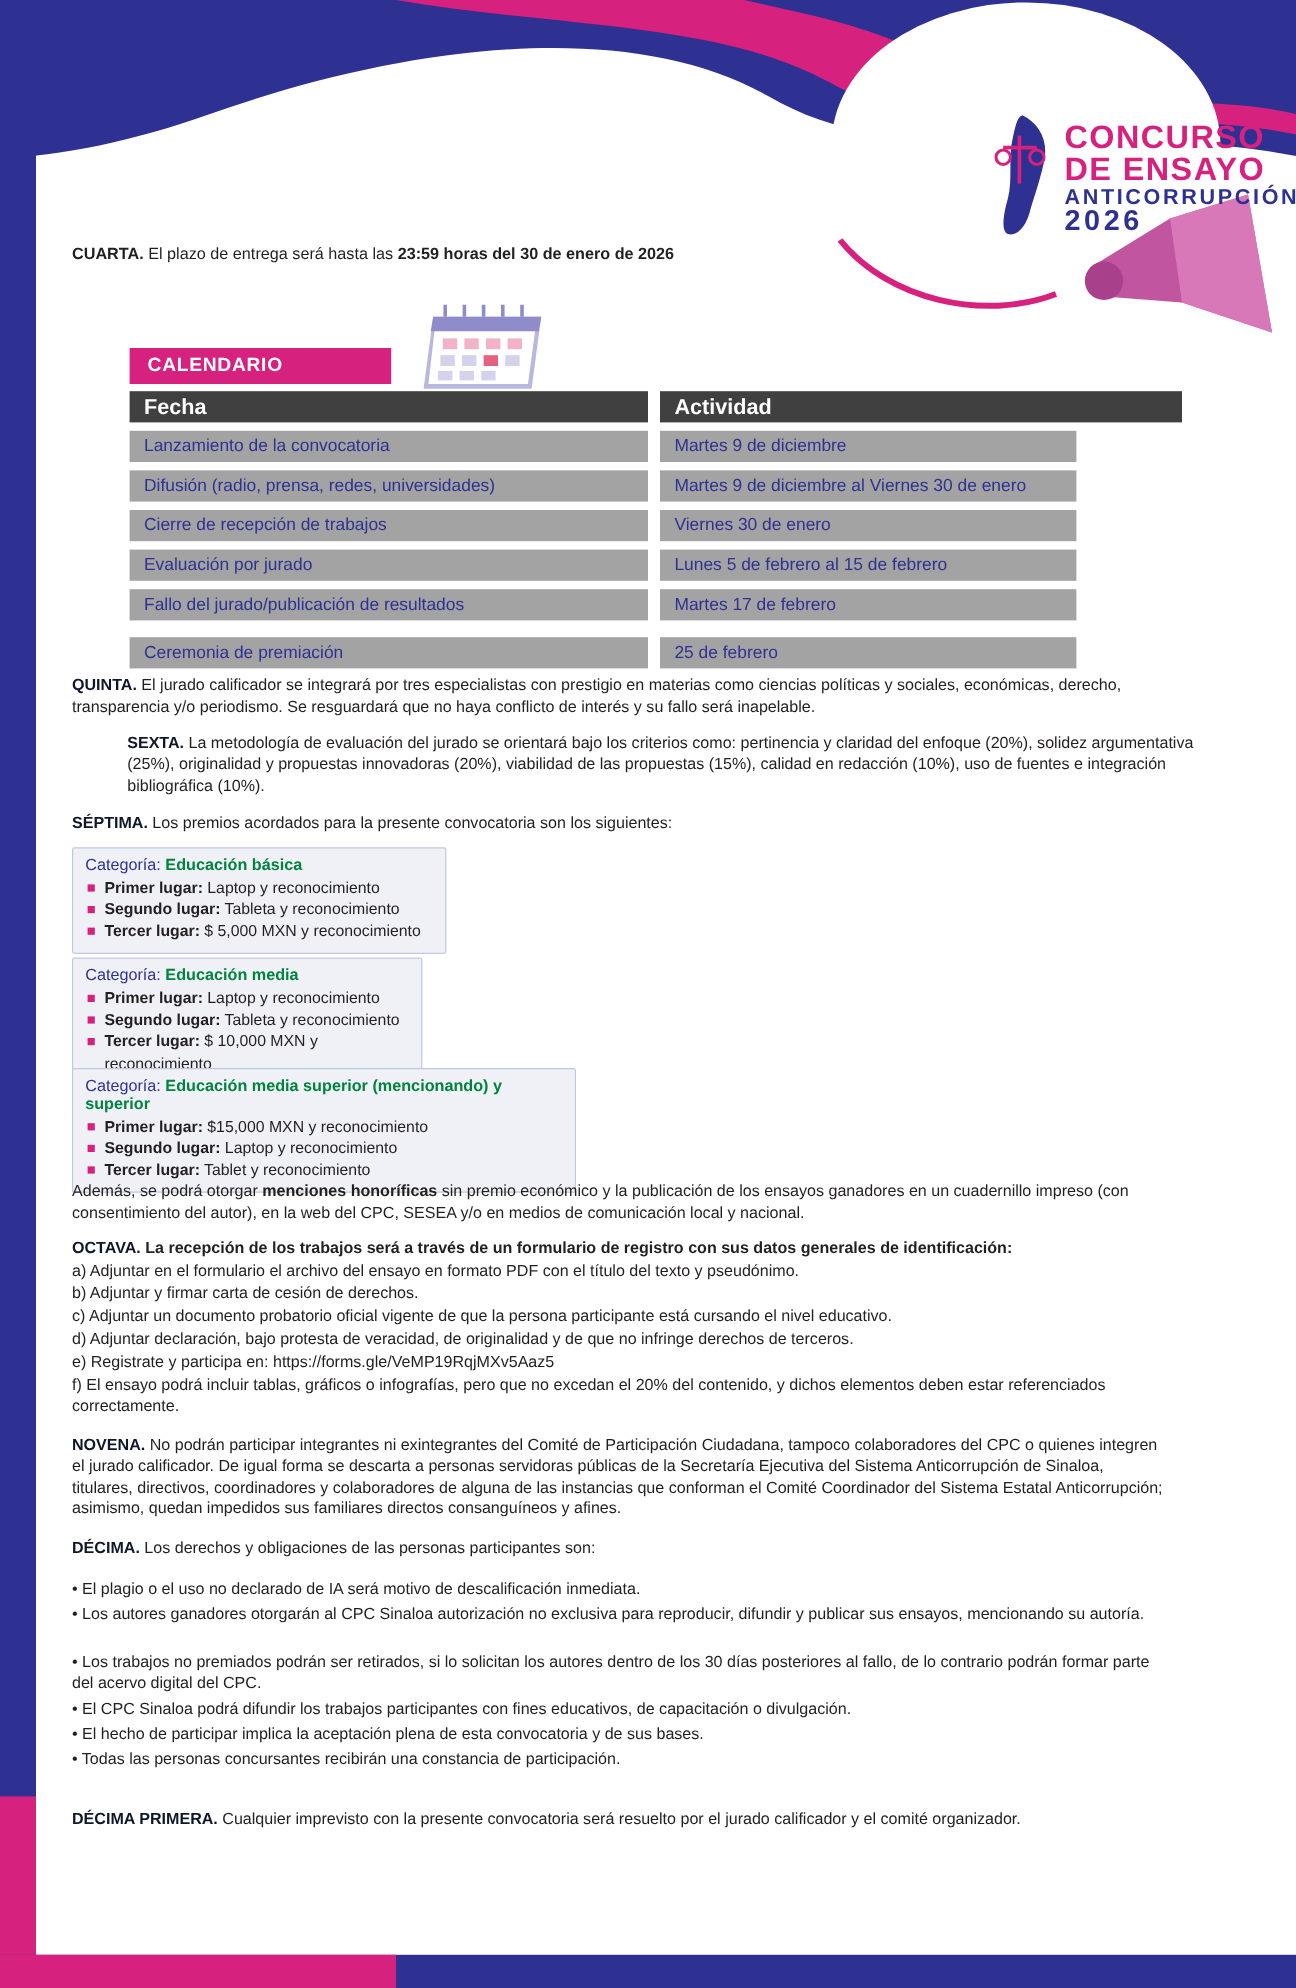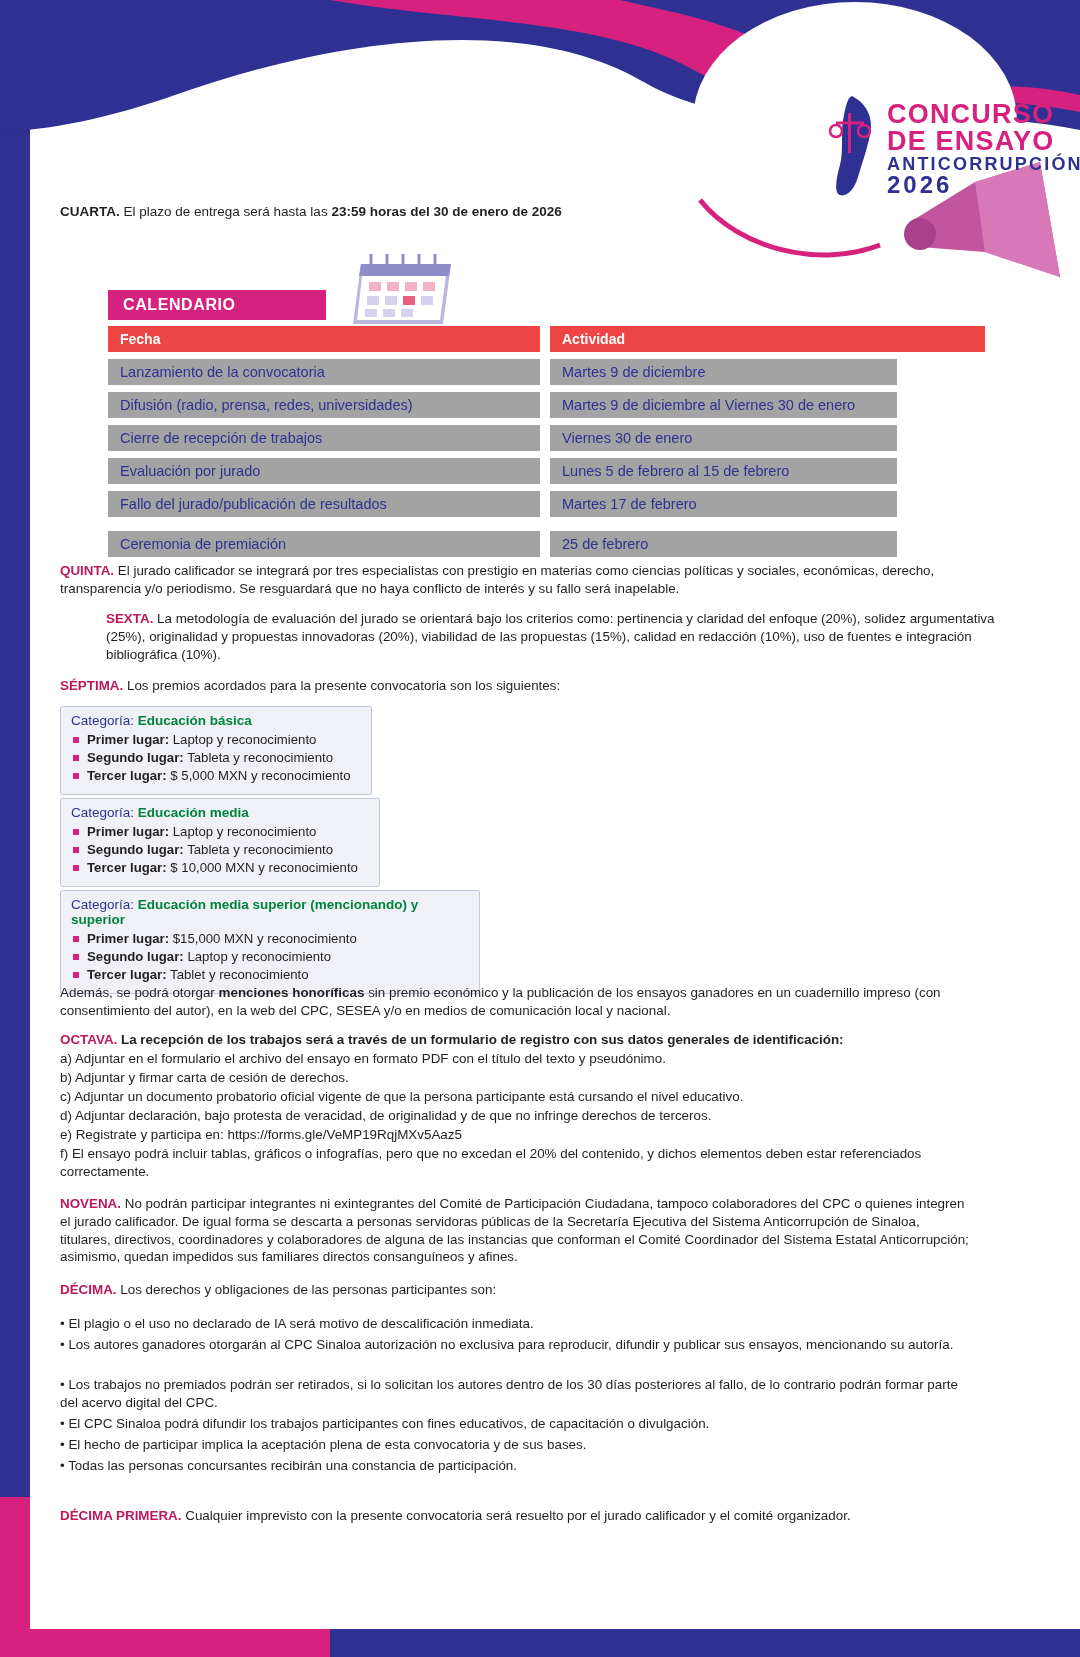--- a/index.html
+++ b/index.html
@@ -97,22 +97,22 @@
     color: #ffffff;
     font-size: 16px; font-weight: bold; letter-spacing: .6px;
     display: flex; align-items: center;
     padding-left: 15px;
     box-sizing: border-box;
   }
   .cal-head {
     display: flex; margin-top: 6px; gap: 10px;
   }
   .cal-head .c1, .cal-head .c2 {
-    background: #ef4444; color: #fff;
-    font-size: 14px; font-weight: bold;
+    background: #404040; color: #fff;
+    font-size: 18px; font-weight: bold;
     height: 26px; display: flex; align-items: center;
     padding-left: 12px; box-sizing: border-box;
   }
   .cal-head .c1 { width: 432px; }
   .cal-head .c2 { width: 435px; }
 
   .cal-row { display: flex; gap: 10px; margin-top: 7px; }
   .cal-row .c1, .cal-row .c2 {
     background: #a3a3a3;
     color: #2e3192;
@@ -130,21 +130,21 @@
   .para {
     position: absolute;
     left: 0;
     width: 912px;
     font-size: 13.4px;
     line-height: 1.33;
     color: #231f20;
     text-align: left;
   }
   .para b { font-weight: bold; }
-  .lead { color: #be185d; font-weight: bold; }
+  .lead { color: #0f172a; font-weight: bold; }
 
   
   .prize-box {
     position: absolute;
     left: 0;
     padding: 6px 10px 8px 10px;
     box-sizing: border-box;
     border: 1px solid #bfc9e0;
     background: #f0f1f7;
     border-radius: 2px;
@@ -290,21 +290,21 @@
 
   <div class="prize-box" style="top:706px; width:312px;">
     <div class="prize-cat">
       <span class="cat-label">Categoría: </span><span class="cat-value">Educación básica</span>
     </div>
     <div class="prize-li"><span class="sq"></span><b>Primer lugar:</b><span> Laptop y reconocimiento</span></div>
     <div class="prize-li"><span class="sq"></span><b>Segundo lugar:</b><span> Tableta y reconocimiento</span></div>
     <div class="prize-li"><span class="sq"></span><b>Tercer lugar:</b><span> $ 5,000 MXN y reconocimiento</span></div>
   </div>
 
-  <div class="prize-box" style="top:798px; width:320px;">
+  <div class="prize-box" style="top:798px; width:292px;">
     <div class="prize-cat">
       <span class="cat-label">Categoría: </span><span class="cat-value">Educación media</span>
     </div>
     <div class="prize-li"><span class="sq"></span><b>Primer lugar:</b><span> Laptop y reconocimiento</span></div>
     <div class="prize-li"><span class="sq"></span><b>Segundo lugar:</b><span> Tableta y reconocimiento</span></div>
     <div class="prize-li"><span class="sq"></span><b>Tercer lugar:</b><span> $ 10,000 MXN y reconocimiento</span></div>
   </div>
 
   <div class="prize-box" style="top:890px; width:420px;">
     <div class="prize-cat">

